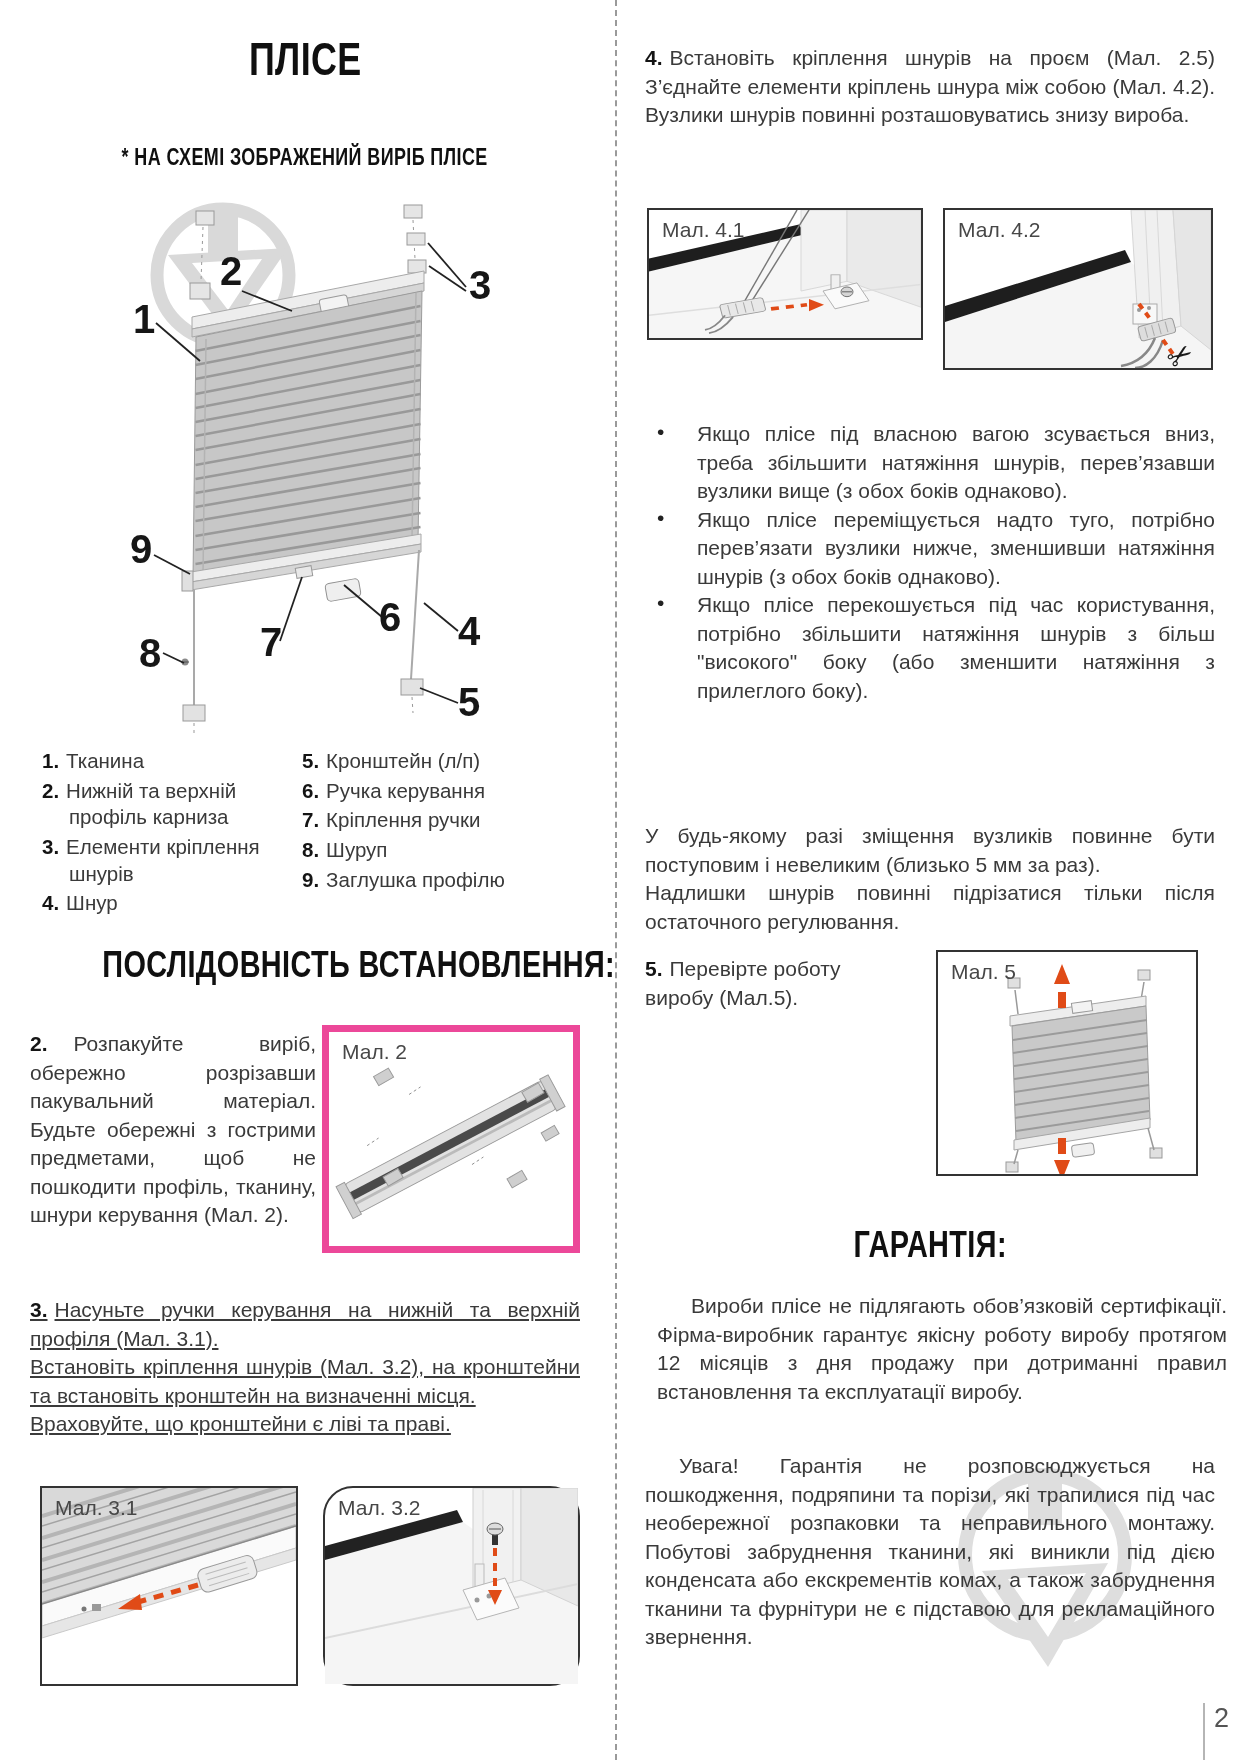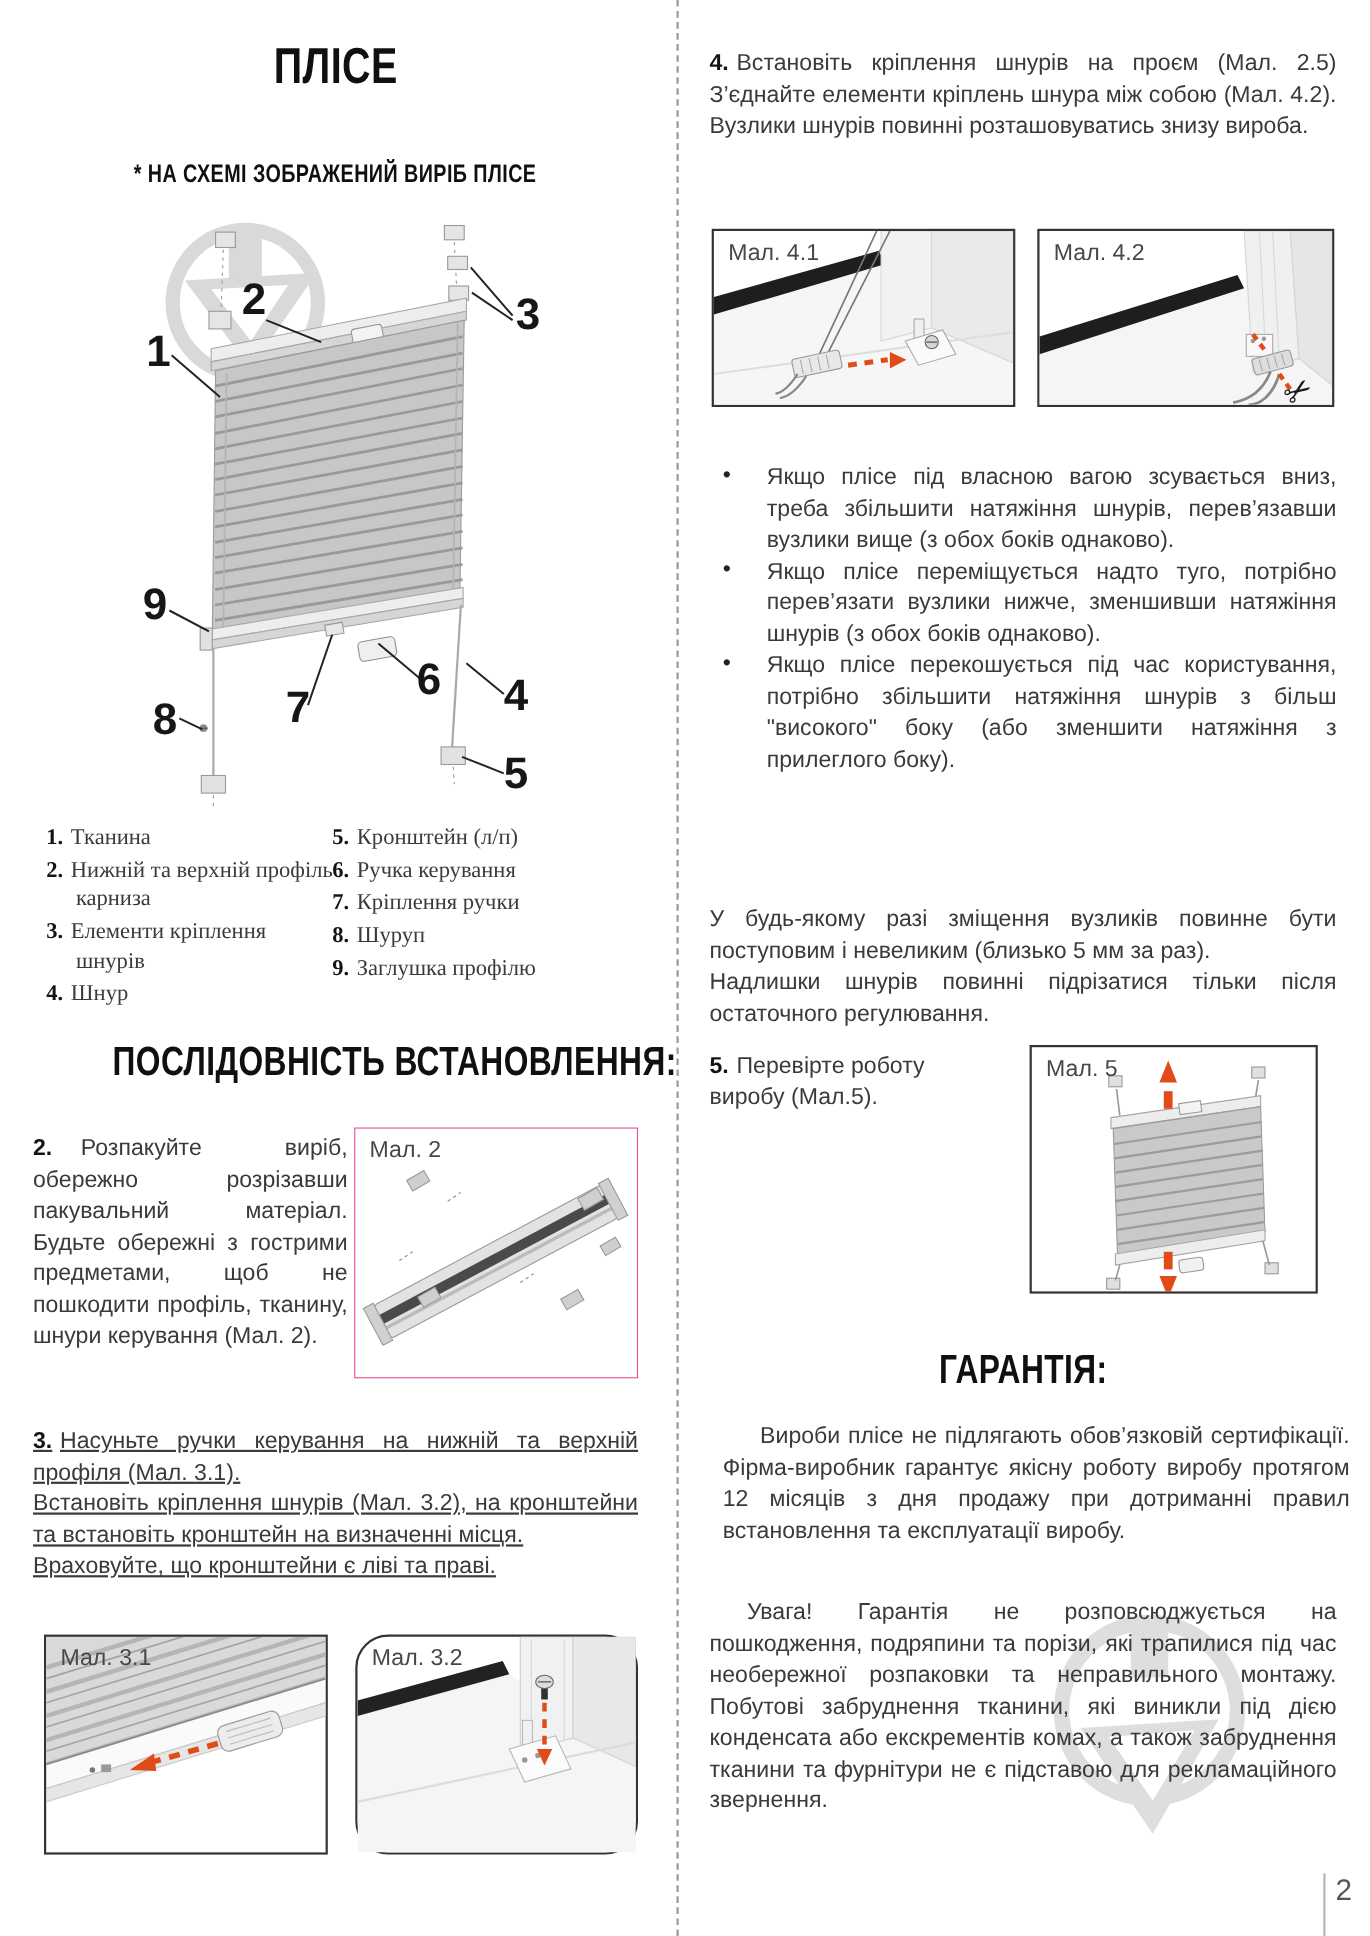--- a/index.html
+++ b/index.html
@@ -14,24 +14,24 @@
   .cond>span{display:inline-block;transform:scaleX(0.78);transform-origin:center;
              font-weight:800;white-space:nowrap;letter-spacing:.5px;}
   .h-title{font-size:46px;line-height:1.04;}
   .h-sub{font-size:23px;line-height:1.22;}
   .h-sec{font-size:37px;}
   .body{font-size:21px;line-height:1.36;margin:0;color:#3a3a3a;}
   .j{text-align:justify;}
   .body b{color:#141414;}
   .stepnum{margin-right:7px;}
   .stepnum-wide{margin-right:26px;}
-  .part{font-size:20.5px;line-height:1.3;padding-left:27px;text-indent:-27px;margin-bottom:3px;color:#3a3a3a;font-family:Liberation Serif, serif;}
+  .part{font-size:20.5px;line-height:1.3;padding-left:27px;text-indent:-27px;margin-bottom:3px;color:#3a3a3a;}
   .part b{margin-right:7px;color:#141414;}
   .figbox{position:absolute;border:2px solid #333;background:#fff;box-sizing:border-box;}
-  .figbox.thin{border:1px solid #ec4899;text-align:center;}
+  .figbox.thin{border:7px solid #ec4899;text-align:center;}
   .figlabel{position:absolute;top:8px;left:13px;font-size:21px;color:#474747;z-index:2;}
   .figsvg{position:absolute;left:0;top:0;width:100%;height:100%;}
   .bullet-row{display:flex;margin:0;}
   .bullet-dot{width:52px;padding-left:12px;box-sizing:border-box;font-size:21px;color:#222;flex:none;}
   .bullet-text{flex:1;}
   .pagenum{position:absolute;left:1203px;top:1703px;height:57px;border-left:2px solid #b5b5b5;
            padding-left:9px;font-size:27px;color:#555;}
   .z1{position:relative;z-index:1;}
   svg text.callout{font-weight:800;font-size:40px;fill:#161616;font-family:"Liberation Sans",sans-serif;}
   svg text.scissors{font-size:30px;fill:#1a1a1a;}
@@ -266,21 +266,21 @@
       </svg>
     </div>
   </div>
 
   <div class="col col-right">
 
     <p class="body j abs" style="left:0;top:44px;width:570px;">
       <b class="stepnum">4.</b><span>Встановіть кріплення шнурів на проєм (Мал. 2.5) З’єднайте елементи кріплень шнура між собою (Мал. 4.2). Вузлики шнурів повинні розташовуватись знизу вироба.</span>
     </p>
 
-    <div class="figbox" style="left:2px;top:208px;width:276px;height:162px;">
+    <div class="figbox" style="left:2px;top:208px;width:276px;height:132px;">
       <div class="figlabel">Мал. 4.1</div>
       <svg class="figsvg" viewBox="0 0 272 158" preserveAspectRatio="none">
         <polygon points="0,76 156,30 272,120 272,158 0,158" fill="#f6f6f6"></polygon>
         <polygon points="0,60 150,18 156,30 0,76" fill="#1e1e1e"></polygon>
         <polygon points="152,0 198,0 198,88 152,100" fill="#f2f2f2" stroke="#d5d5d5"></polygon>
         <polygon points="198,0 272,0 272,120 198,88" fill="#eaeaea" stroke="#d5d5d5"></polygon>
         <line x1="0" y1="130" x2="272" y2="92" stroke="#dedede" stroke-width="2"></line>
         <line x1="148" y1="0" x2="94" y2="116" stroke="#777" stroke-width="1.5"></line>
         <line x1="160" y1="0" x2="100" y2="118" stroke="#777" stroke-width="1.5"></line>
         <g transform="rotate(-12 95 122)">

